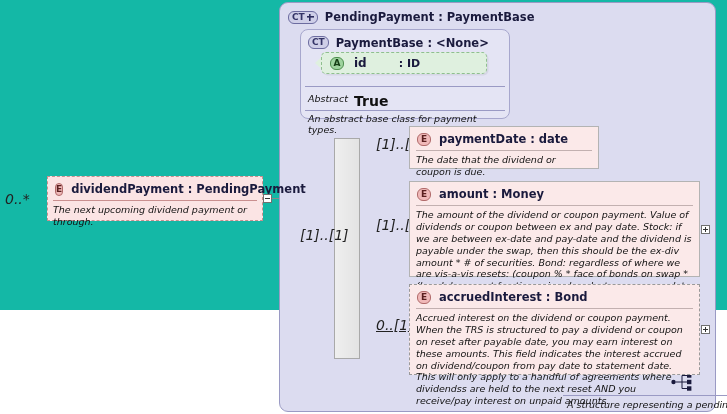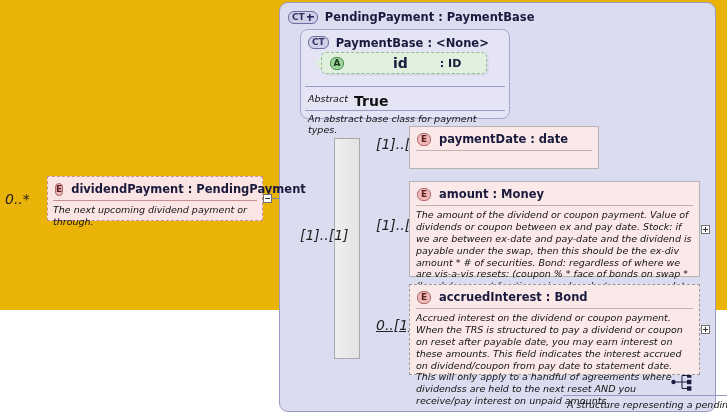--- a/index.html
+++ b/index.html
@@ -1,19 +1,19 @@
 <!DOCTYPE html>
 <html><head>
 <meta charset="utf-8">
 <style>
   html,body{margin:0;padding:0;background:#ffffff;}
   body{width:727px;height:414px;position:relative;overflow:hidden;
        font-family:"DejaVu Sans","Liberation Sans",sans-serif;}
 
-  .canvas{position:absolute;left:0;top:0;width:727px;height:310px;background:#eab308;}
+  .canvas{position:absolute;left:0;top:0;width:727px;height:310px;background:#14b8a6;}
 
   
   .ct-outer{
     position:absolute;left:279px;top:2px;width:437px;height:410px;
     background:#dcdcf0;border:1px solid #9a9ac4;border-radius:9px;
     box-sizing:border-box;
   }
   .ct-outer-title{
     position:absolute;left:8px;top:5px;height:18px;display:flex;align-items:center;gap:7px;
   }
@@ -45,21 +45,21 @@
     background:#dff0df;border:1px dashed #8fbf8f;border-radius:5px;box-sizing:border-box;
     box-shadow:1.5px 1.5px 0 rgba(0,0,0,0.06);
   }
   .attr-point{
     position:absolute;left:315px;top:52px;width:12px;height:22px;
     background:#dff0df;border-top:1px dashed #8fbf8f;border-bottom:1px dashed #8fbf8f;
     clip-path:polygon(100% 0,100% 100%,0 50%);box-sizing:border-box;
   }
   .attr-inner{position:absolute;left:0;top:0;right:0;bottom:0;display:flex;align-items:center;padding-left:8px;gap:10px;}
   .badge-a{background:#9fd39f;border-color:#4f8f4f;color:#143d14;width:14px;padding:0;}
-  .attr-name{font-size:14px;font-weight:bold;color:#1a1a3d;margin-left:39px;}
+  .attr-name{font-size:12px;font-weight:bold;color:#1a1a3d;}
   .attr-type{font-size:11px;font-weight:bold;color:#1a1a3d;margin-left:22px;}
 
   
   .prop-tbl{position:absolute;left:305px;top:86px;width:200px;}
   .prop-row{display:flex;border-top:1px solid #9a9ac4;font-size:9.5px;padding:6px 3px 1px 3px;}
   .prop-key{font-style:italic;color:#111;width:46px;}
   .prop-val{font-weight:bold;color:#111;font-size:14px;}
   .prop-doc{border-top:1px solid #9a9ac4;font-style:italic;font-size:9.5px;color:#111;padding:2px 3px 2px 3px;}
 
   
@@ -175,20 +175,21 @@
   </div>
   <div class="card" style="left:300px;top:227px;">[1]..[1]</div>
 
   <div class="card" style="left:376px;top:136px;">[1]..[1]</div>
   <div class="el-r el-solid" style="left:409px;top:126px;width:190px;height:43px;">
     <div class="el-head">
       <span class="badge badge-e">E</span>
       <span class="el-title">paymentDate : date</span>
     </div>
     <div class="el-sep"></div>
+    <div class="el-doc">The date that the dividend or coupon is due.</div>
   </div>
 
   <div class="card" style="left:376px;top:217px;">[1]..[1]</div>
   <div class="el-r el-solid" style="left:409px;top:181px;width:291px;height:96px;">
     <div class="el-head">
       <span class="badge badge-e">E</span>
       <span class="el-title">amount   : Money</span>
     </div>
     <div class="el-sep"></div>
     <div class="el-doc">The amount of the dividend or coupon payment. Value of dividends or coupon between ex and pay date. Stock: if we are between ex-date and pay-date and the dividend is payable under the swap, then this should be the ex-div amount * # of securities. Bond: regardless of where we are vis-a-vis resets: (coupon % * face of bonds on swap * (bond day count fraction using days last coupon pay date of the bond through today).</div>

